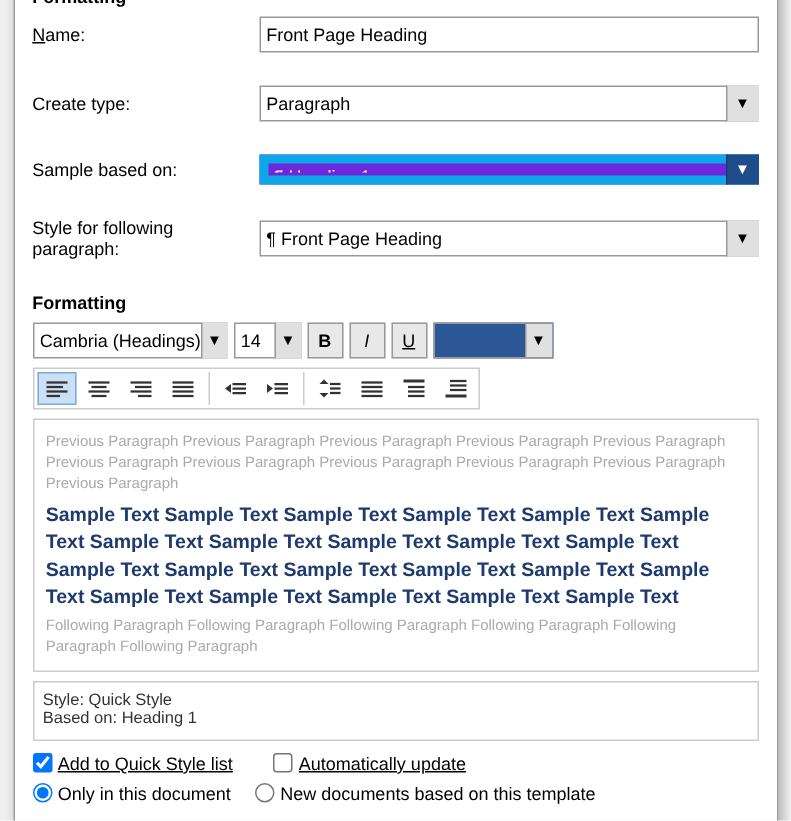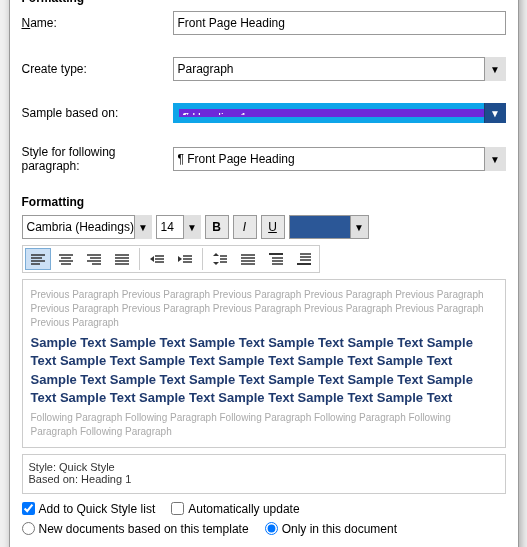--- a/index.html
+++ b/index.html
@@ -232,22 +232,23 @@
       border: 1px solid #ccc;
       padding: 6px;
       font-size: 11px;
       min-height: 40px;
       margin-bottom: 8px;
       color: #333;
     }
     .checkbox-row {
       display: flex;
       align-items: center;
-      gap: 16px;
+      gap: 27px;
       margin-bottom: 6px;
+      text-decoration: underline;
     }
     .checkbox-item {
       display: flex;
       align-items: center;
       gap: 4px;
       font-size: 12px;
     }
     .radio-row {
       display: flex;
       align-items: center;
@@ -479,26 +480,26 @@
         <span>Add to Quick Style list</span>
       </label>
       <label class="checkbox-item">
         <input type="checkbox" style="">
         <span>Automatically update</span>
       </label>
     </div>
 
     <div class="radio-row">
       <label class="radio-item">
+        <input type="radio" name="scope" checked="" style="">
+        <span>Only in this document</span>
+      </label>
+      <label class="radio-item">
         <input type="radio" name="scope" style="">
         <span>New documents based on this template</span>
-      </label>
-      <label class="radio-item">
-        <input type="radio" name="scope" checked="" style="">
-        <span>Only in this document</span>
       </label>
     </div>
   </div>
 
   <div class="bottom-row">
     <button class="format-dropdown-btn">
       <span>Format</span>
       <span>▼</span>
     </button>
     <div class="right-btns">

